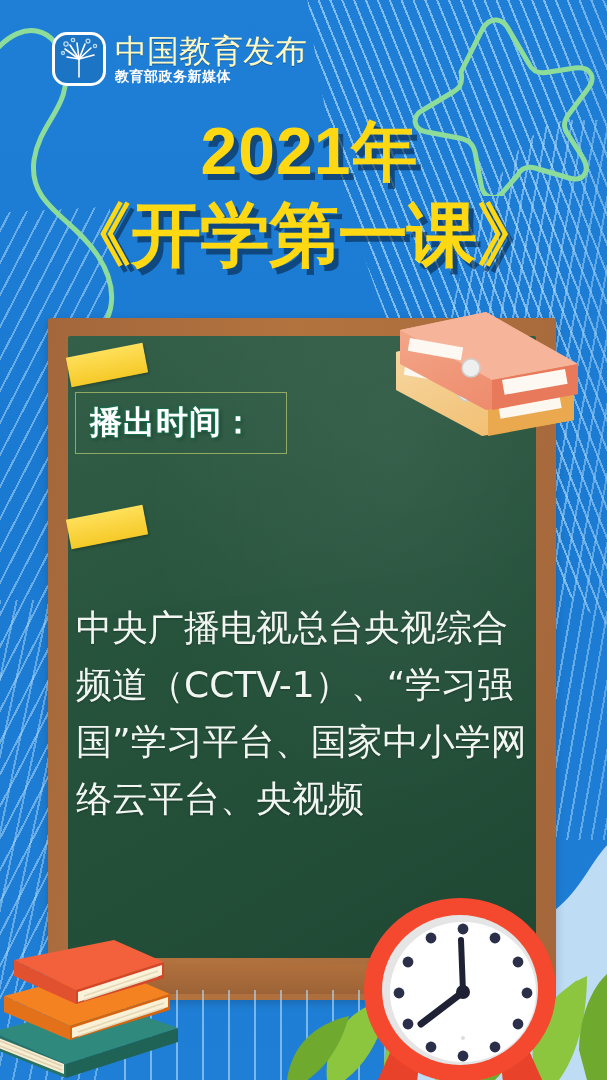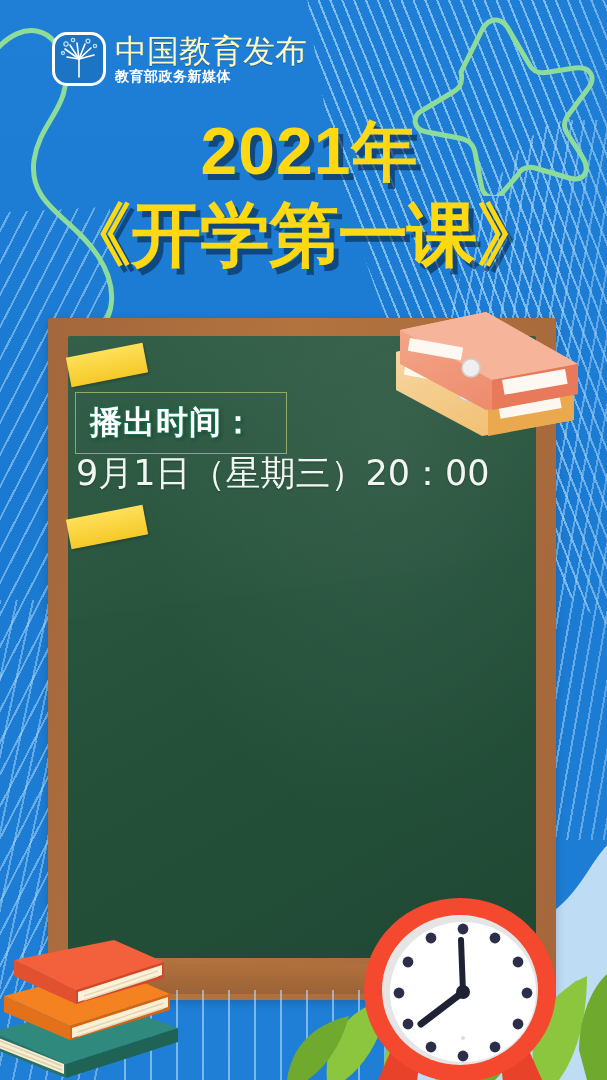--- a/index.html
+++ b/index.html
@@ -321,22 +321,22 @@
     </div>
     <div class="board-ledge"></div>
   </div>
 
   <div class="tape t1"></div>
   <div class="tape t2"></div>
 
   <div class="label-box b1">
     <span class="label-text">播出时间：</span>
   </div>
-  <div class="board-text date-line">9月1日（星期三）20：00</div>
-
+
+  <div class="board-text platform-block">中央广播电视总台央视综合频道（CCTV-1）、“学习强国”学习平台、国家中小学网络云平台、央视频</div>
 
   <svg class="binders" width="215" height="150" viewBox="0 0 215 150">
     <defs>
       <linearGradient id="gSalmon" x1="0" y1="0" x2="1" y2="1">
         <stop offset="0" stop-color="#f4a98c"></stop>
           <stop offset="1" stop-color="#ec8162"></stop>
       </linearGradient>
       <linearGradient id="gTan" x1="0" y1="0" x2="1" y2="1">
         <stop offset="0" stop-color="#f7d9a6"></stop>
           <stop offset="1" stop-color="#f0b863"></stop>

